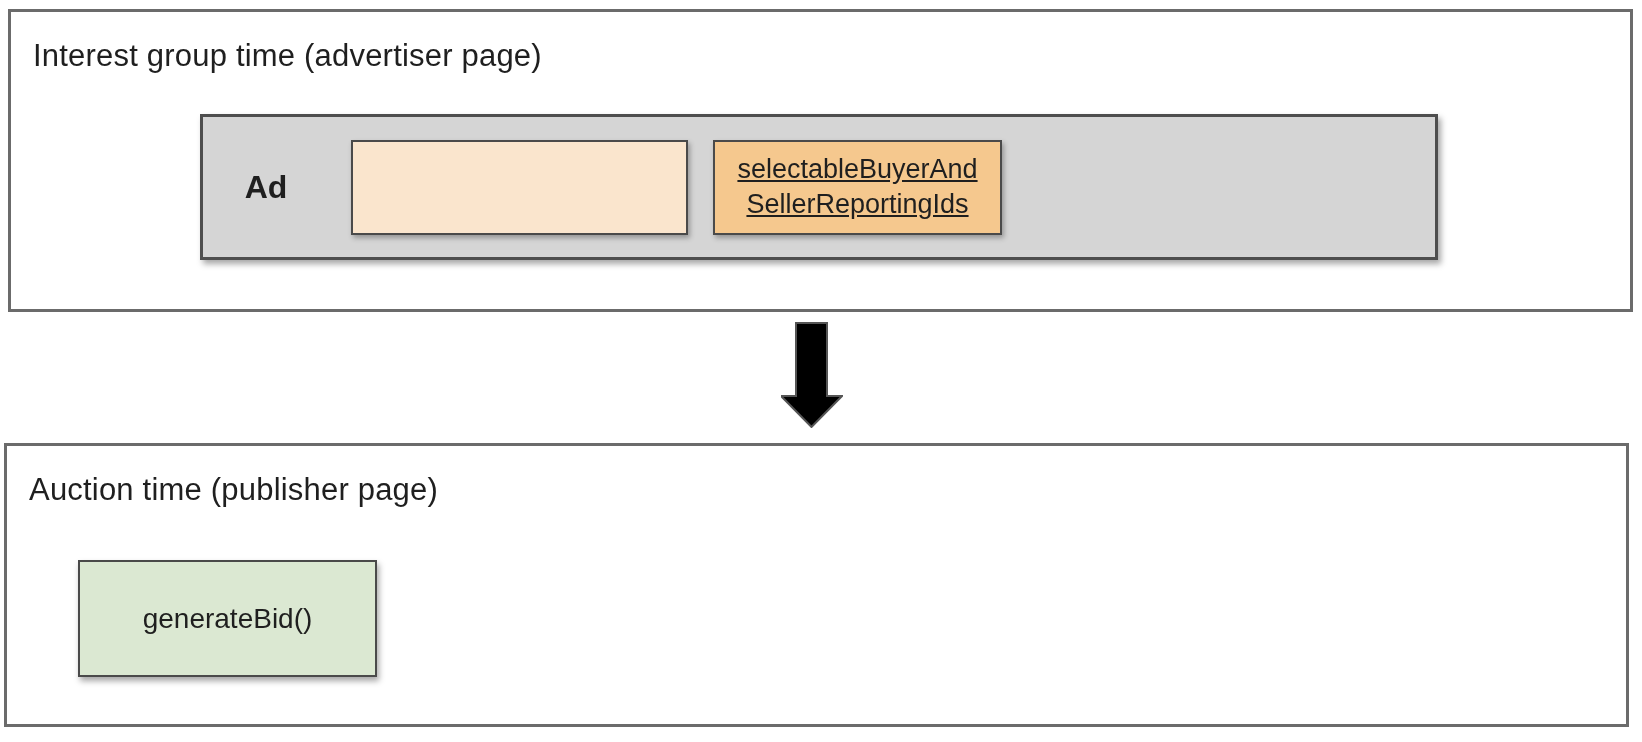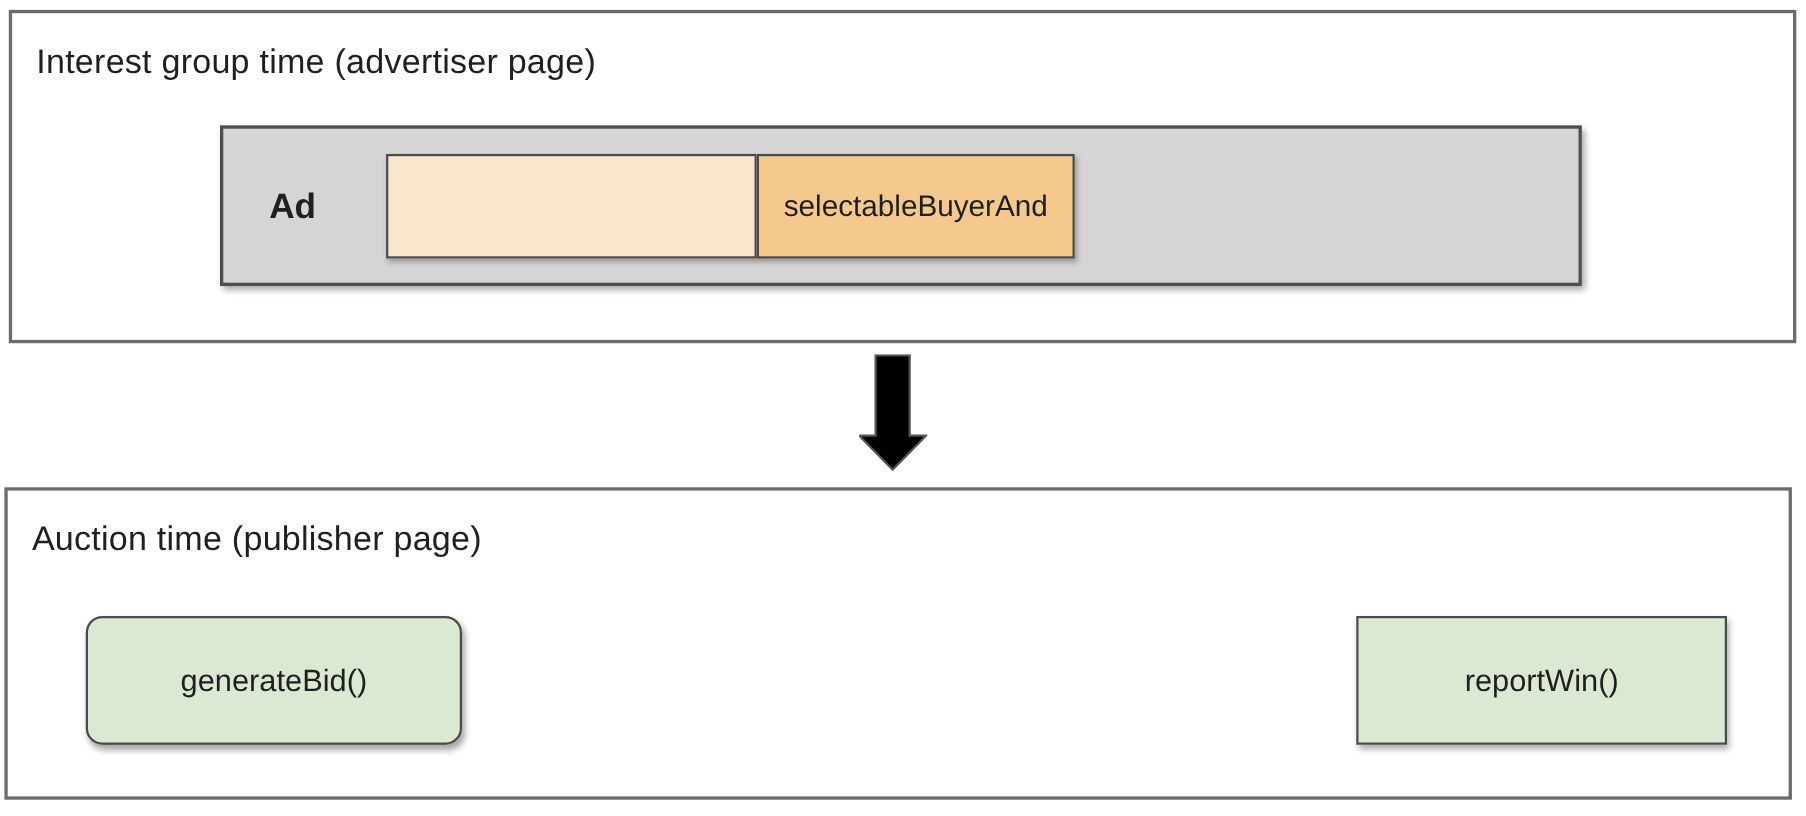--- a/index.html
+++ b/index.html
@@ -62,21 +62,21 @@
     flex-direction: column;
     align-items: center;
     justify-content: center;
     text-align: center;
     font-size: 27px;
     line-height: 35px;
     color: var(--text, #1f1f1f);
   }
   #field-buyer-reporting-id        { width: 340px; background: var(--peach_fill, #fae5cd); }
   #field-buyer-and-seller          { width: 337px; margin-left: 22px; background: var(--peach_fill, #fae5cd); }
-  #field-selectable-buyer-seller   { width: 289px; background: var(--orange_fill, #f5c88e); }
+  #field-selectable-buyer-seller   { width: 289px; margin-left: 25px; background: var(--orange_fill, #f5c88e); text-decoration: underline; }
 
   #flow-arrow {
     position: absolute;
     left: 781px;
     top: 322px;
     width: 62px;
     height: 106px;
   }
 
   .fn-box {
@@ -86,21 +86,21 @@
     background: var(--green_fill, #dbe8d2);
     border: 2px solid var(--box_border, #4a4a4a);
     box-shadow: 2px 4px 6px rgba(0,0,0,0.35);
     display: flex;
     align-items: center;
     justify-content: center;
     text-align: center;
     font-size: 28px;
     color: var(--text, #1f1f1f);
   }
-  #fn-generate-bid  { left: 71px;   width: 342px; border-radius: 15px; }
+  #fn-generate-bid  { left: 71px;   width: 299px; }
   #fn-score-ad      { left: 456px;  width: 328px; }
   #fn-report-result { left: 839px;  width: 336px; }
   #fn-report-win    { left: 1226px; width: 337px; }
 </style>
 </head>
 <body>
 
 <div class="stage">
 
   <div class="panel" id="panel-interest">
@@ -108,35 +108,33 @@
 
     <div id="ad-container">
       <div class="ad-label">Ad</div>
 
 
       <div class="field" id="field-buyer-and-seller">
       </div>
 
       <div class="field" id="field-selectable-buyer-seller">
         <span>selectableBuyerAnd</span>
+        <span>SellerReportingIds</span>
       </div>
     </div>
   </div>
 
   <svg id="flow-arrow" viewBox="0 0 62 106" xmlns="http://www.w3.org/2000/svg" aria-hidden="true">
     <polygon points="15,1 46,1 46,74 61,74 30.5,105 0,74 15,74" fill="#000000" stroke="#555555" stroke-width="2" stroke-linejoin="miter"></polygon>
   </svg>
 
   <div class="panel" id="panel-auction">
     <div class="panel-title">Auction time (publisher page)</div>
 
     <div class="fn-box" id="fn-generate-bid">
       <span>generateBid()</span>
     </div>
 
 
 
-    <div class="fn-box" id="fn-report-win">
-      <span>reportWin()</span>
-    </div>
   </div>
 
 </div>
 
 </body></html>

